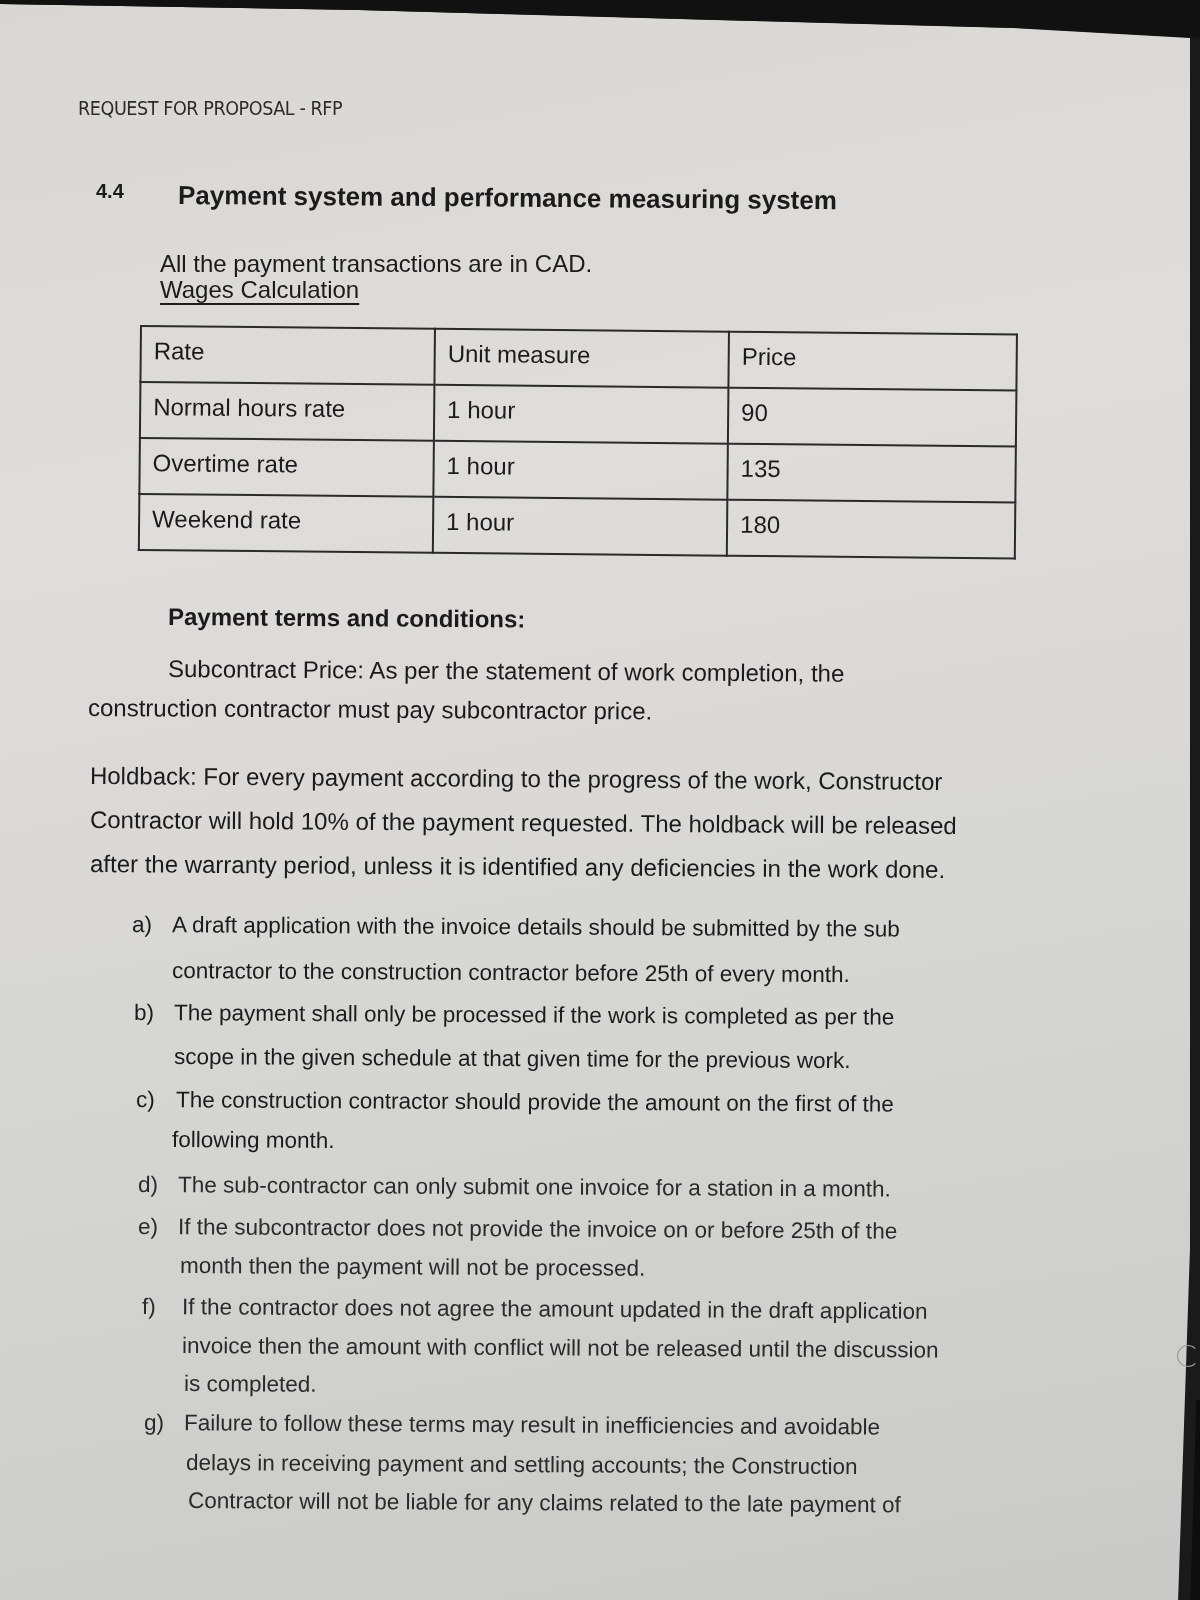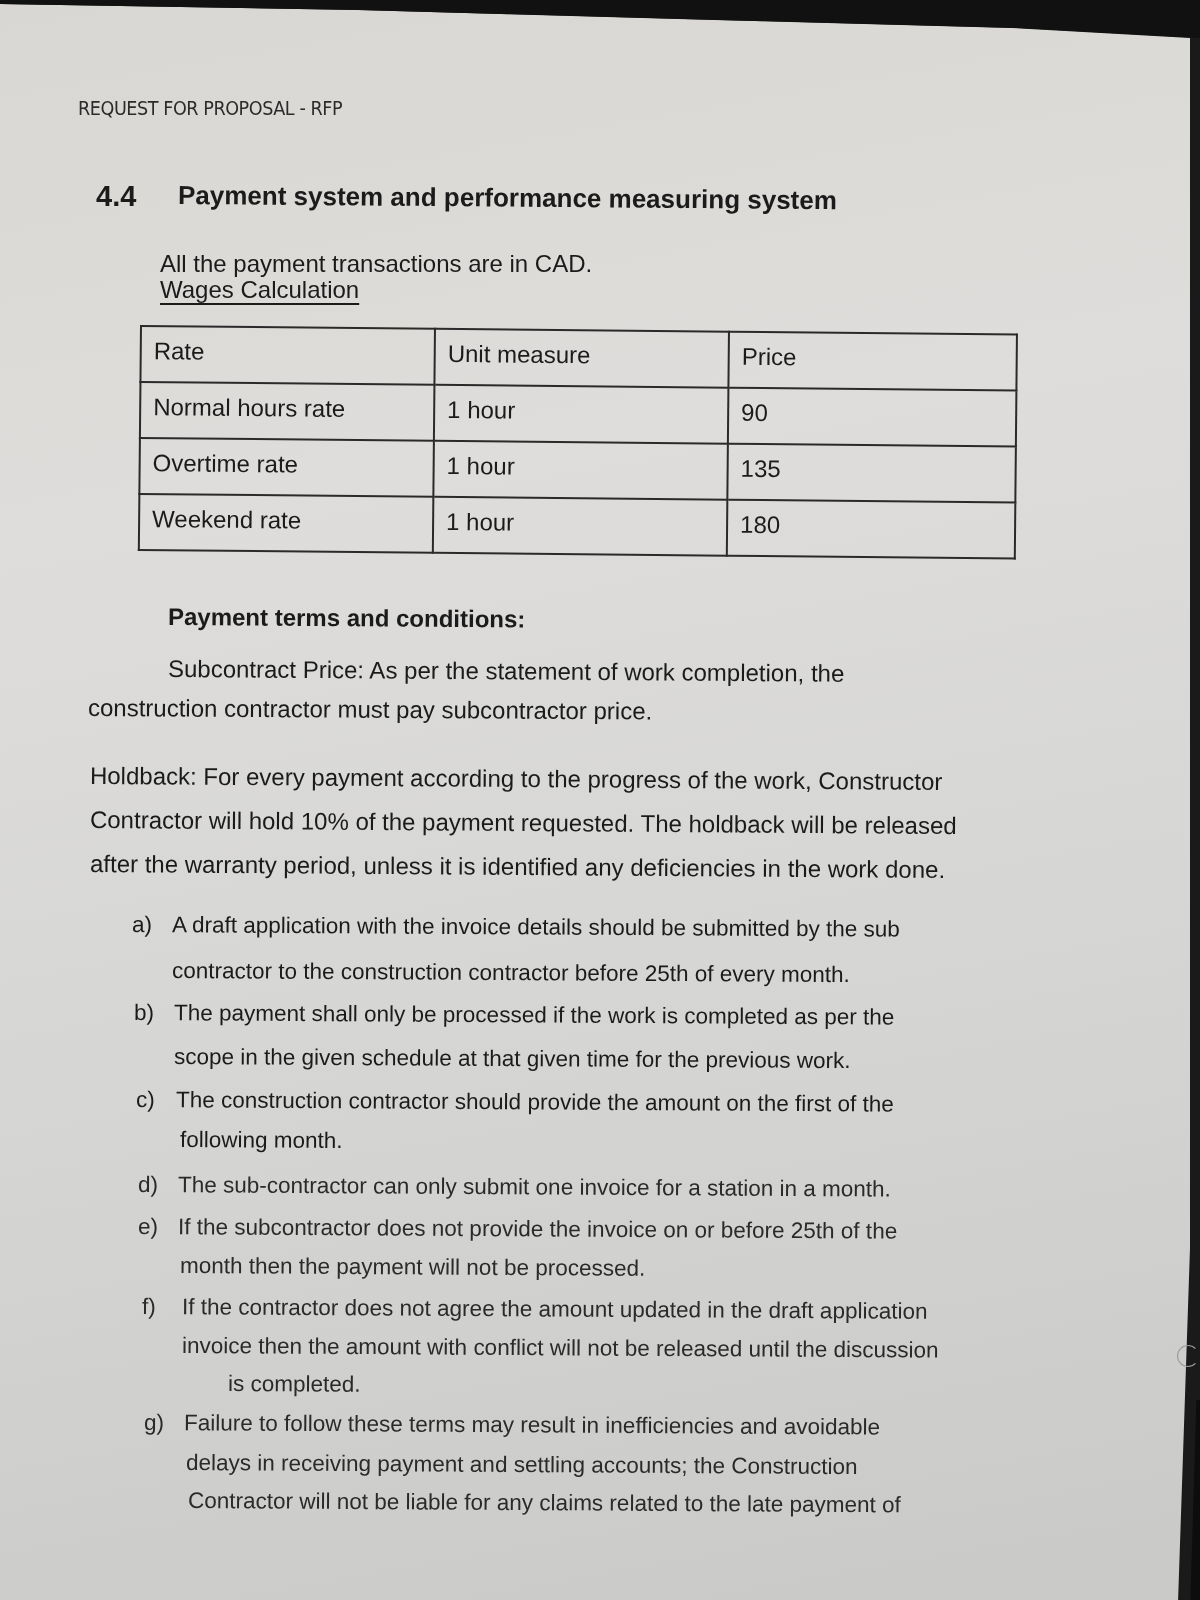--- a/index.html
+++ b/index.html
@@ -23,21 +23,21 @@
     position: absolute; right: 0; top: 1400px; width: 12px; height: 200px;
     background: #0d0d0d;
     clip-path: polygon(100% 0, 100% 100%, 20% 100%, 70% 0);
   }
   .doc-header {
     position: absolute; left: 78px; top: 96px;
     font-family: "DejaVu Sans", sans-serif; font-size: 20px; letter-spacing: -0.5px;
     color: #2b2b2b; transform: scaleX(0.88); transform-origin: left;
   }
   .sec-num {
-    position: absolute; left: 96px; top: 180px; font-weight: bold; font-size: 29px;
+    position: absolute; left: 96px; top: 180px; font-weight: bold; font-size: 20px;
   }
   .sec-title {
     position: absolute; left: 178px; top: 180px; font-weight: bold; font-size: 26px;
     transform: rotate(0.45deg); transform-origin: left;
   }
   .line { position: absolute; font-size: 24px; white-space: nowrap; }
   .intro { left: 160px; top: 230px; margin-top: 20px; }
   .wages { left: 160px; top: 276px; text-decoration: underline; text-underline-offset: 5px; }
   table.rates {
     position: absolute; left: 140px; top: 325px; width: 878px;
@@ -117,36 +117,36 @@
 <div class="cont" style="left:172px; top:958px;">contractor to the construction contractor before 25th of every month.</div>
 
 <div class="list-item" style="left:134px; top:1000px;">
   <span class="marker">b)</span><span>The payment shall only be processed if the work is completed as per the</span>
 </div>
 <div class="cont" style="left:174px; top:1044px;">scope in the given schedule at that given time for the previous work.</div>
 
 <div class="list-item" style="left:136px; top:1087px;">
   <span class="marker">c)</span><span>The construction contractor should provide the amount on the first of the</span>
 </div>
-<div class="cont" style="left:180px; top:1127px;">following month.</div>
+<div class="cont" style="left:172px; top:1127px;">following month.</div>
 
 <div class="list-item faint" style="left:138px; top:1172px;">
   <span class="marker">d)</span><span>The sub-contractor can only submit one invoice for a station in a month.</span>
 </div>
 
 <div class="list-item faint" style="left:138px; top:1214px;">
   <span class="marker">e)</span><span>If the subcontractor does not provide the invoice on or before 25th of the</span>
 </div>
 <div class="cont faint" style="left:180px; top:1253px;">month then the payment will not be processed.</div>
 
 <div class="list-item faint" style="left:142px; top:1294px;">
   <span class="marker">f)</span><span>If the contractor does not agree the amount updated in the draft application</span>
 </div>
 <div class="cont faint" style="left:182px; top:1333px;">invoice then the amount with conflict will not be released until the discussion</div>
-<div class="cont faint" style="left:184px; top:1371px;margin-left:44px;">is completed.</div>
+<div class="cont faint" style="left:184px; top:1371px;">is completed.</div>
 
 <div class="list-item faint" style="left:144px; top:1410px;">
   <span class="marker">g)</span><span>Failure to follow these terms may result in inefficiencies and avoidable</span>
 </div>
 <div class="cont faint" style="left:186px; top:1450px;">delays in receiving payment and settling accounts; the Construction</div>
 <div class="cont faint" style="left:188px; top:1488px;">Contractor will not be liable for any claims related to the late payment of</div>
 
 <div class="fold-mark"></div>
 
 </body></html>

